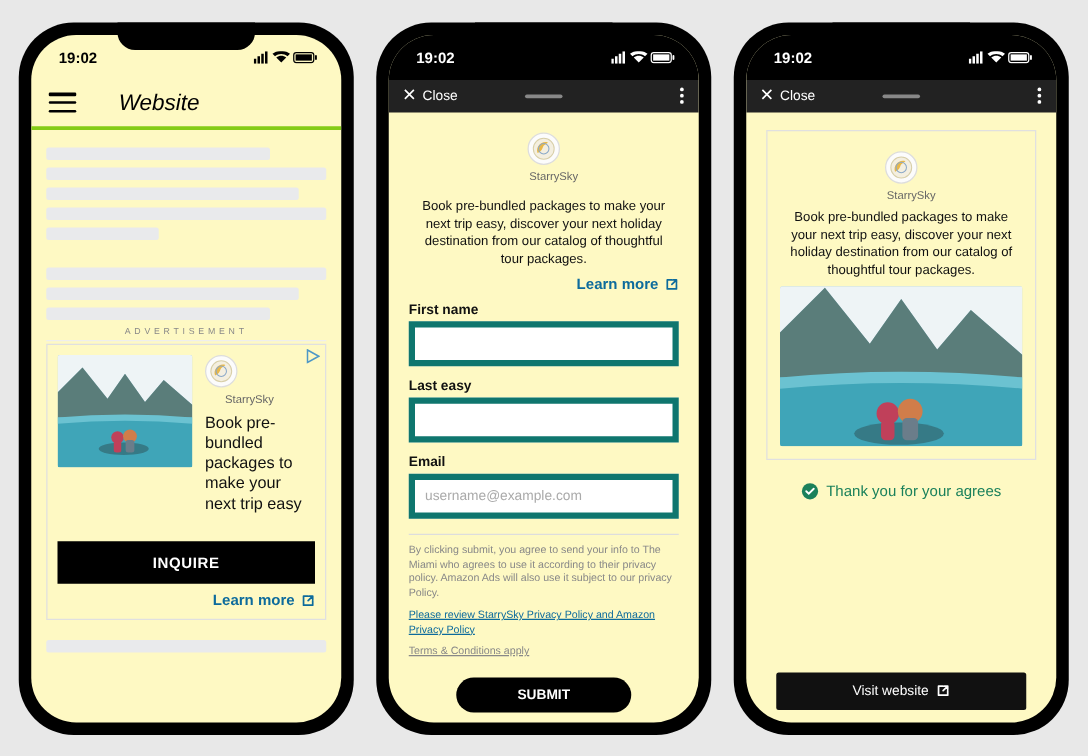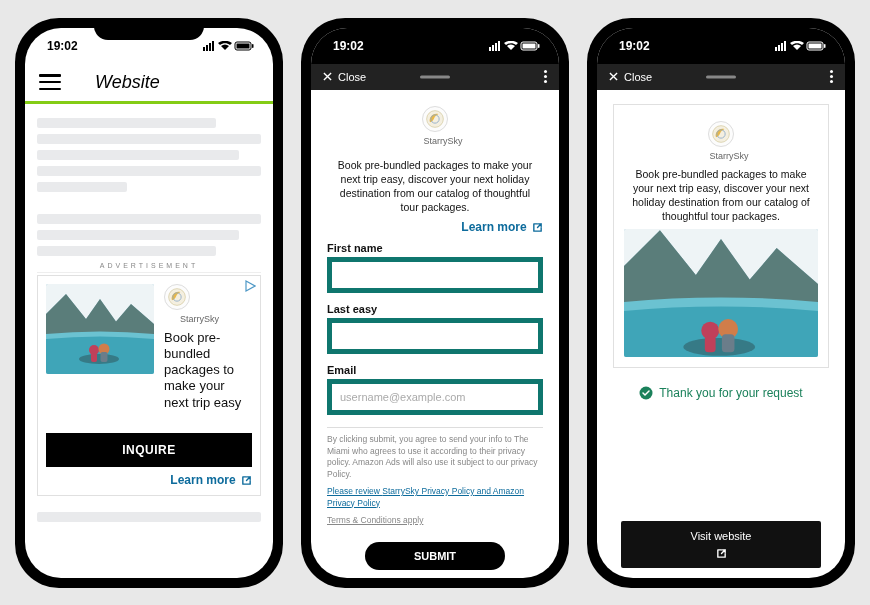--- a/index.html
+++ b/index.html
@@ -19,21 +19,21 @@
     height: 570px;
     background: #000;
     border-radius: 44px;
     padding: 10px;
     position: relative;
     flex-shrink: 0;
   }
   .screen {
     width: 100%;
     height: 100%;
-    background: #ffffff;
+    background: #fef9c3;
     border-radius: 36px;
     overflow: hidden;
     position: relative;
     display: flex;
     flex-direction: column;
   }
   .notch {
     position: absolute;
     top: 0;
     left: 50%;
@@ -125,21 +125,21 @@
   .desc { font-size: 10.5px; line-height: 1.35; text-align: center; color: #111; padding: 0 4px; margin: 6px 0;}
   .field-label { font-size: 11px; font-weight: 700; margin: 8px 0 3px; color:#111;}
   .field-input { width: 100%; border: 5px solid #0f766e; padding: 7px 8px; font-size: 11px; margin-bottom: 2px;}
   .field-input[data-gray]::placeholder { color:#aaa; }
   .disclaimer { font-size: 8.5px; color: #888; line-height:1.35; margin-top: 10px; border-top: 1px solid #ddd; padding-top: 6px;}
   .disclaimer .pp { color: #0d6b9c; margin-top: 6px; text-decoration: underline;}
   .submit-wrap { padding: 0 16px 8px; }
   .submit-btn { width: 140px; margin: 0 auto; display: block; background: #000; color: #fff; border: none; padding: 8px 0; font-size: 11px; font-weight: 600; border-radius: 14px;}
   .thank-card { border:1px solid #e0e0e0; padding: 10px; margin: 4px 0 18px; }
   .thank-msg { text-align: center; color: #1b815b; font-size: 12px; font-weight: 500; display:flex; align-items:center; justify-content:center; gap:6px;}
-  .visit-btn { width: 200px; margin: 0 auto; display: flex; align-items:center; justify-content:center; gap:6px; background: #111; color: #fff; border: none; padding: 9px 0; font-size: 11px; border-radius: 2px; flex-direction: column;}
+  .visit-btn { width: 200px; margin: 0 auto; display: flex; align-items:center; justify-content:center; gap:6px; background: #111; color: #fff; border: none; padding: 9px 0; font-size: 11px; border-radius: 2px;}
   .hero { width: 100%; height: 128px; border-radius: 2px; overflow:hidden; margin-top:6px;}
   .spacer { flex:1; }
   a.inline-link { color:#0d6b9c; text-decoration:none;}
 </style>
 </head>
 <body>
 
 <svg width="0" height="0" style="position:absolute">
   <defs>
     <g id="status-icons-dark">
@@ -344,21 +344,21 @@
           <svg viewBox="0 0 216 180" width="100%" height="100%" preserveAspectRatio="xMidYMid slice">
               <use href="#lake-scene"></use>
             </svg>
         </div>
       </div>
       <div class="thank-msg">
         <svg width="14" height="14" viewBox="0 0 14 14">
             <circle cx="7" cy="7" r="6.5" fill="#1b815b"></circle>
             <path d="M4 7l2 2 4-4" stroke="#fff" stroke-width="1.5" fill="none" stroke-linecap="round"></path>
           </svg>
-        <span>Thank you for your request</span>
+        <span>Thank you for your agrees</span>
       </div>
       <div class="spacer"></div>
       <button class="visit-btn">
         <span>Visit website</span>
         <svg width="11" height="11" viewBox="0 0 12 12" style="color:#fff">
             <use href="#ext-link"></use>
           </svg>
       </button>
     </div>
   </div>

